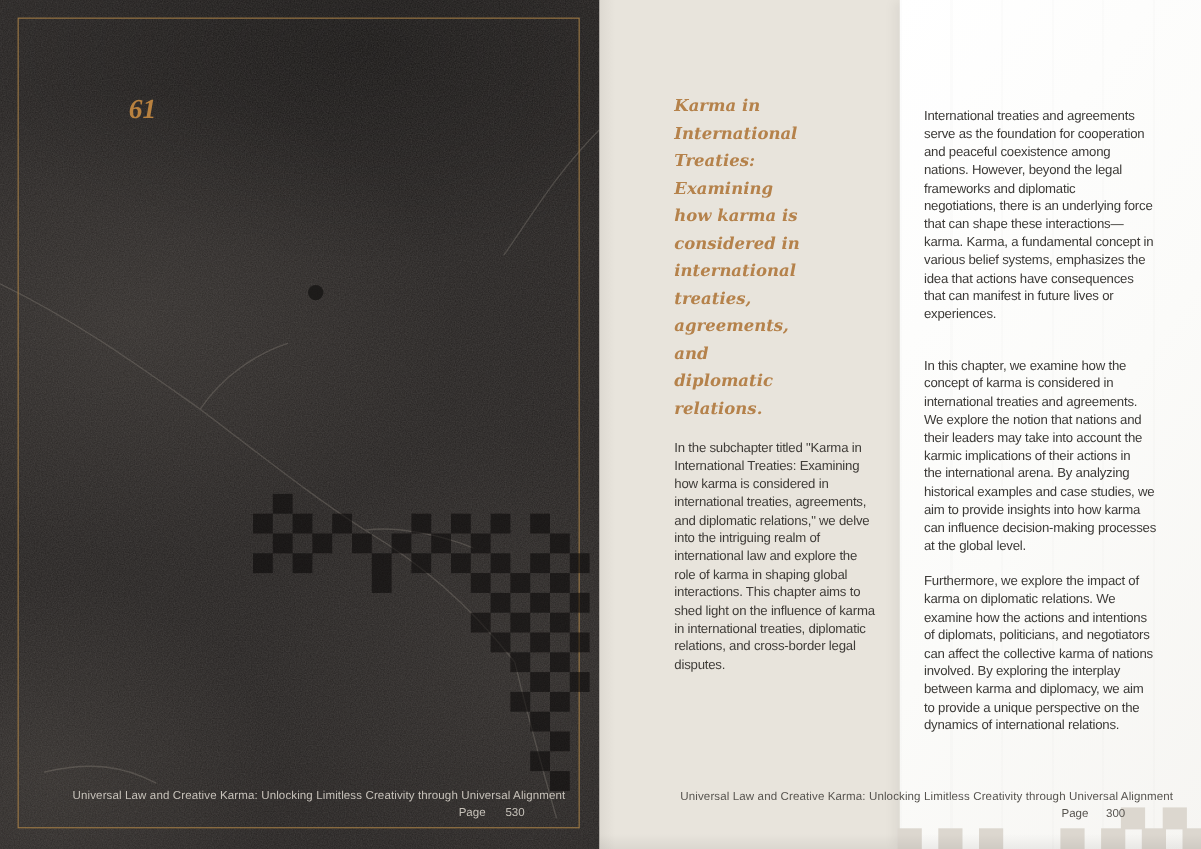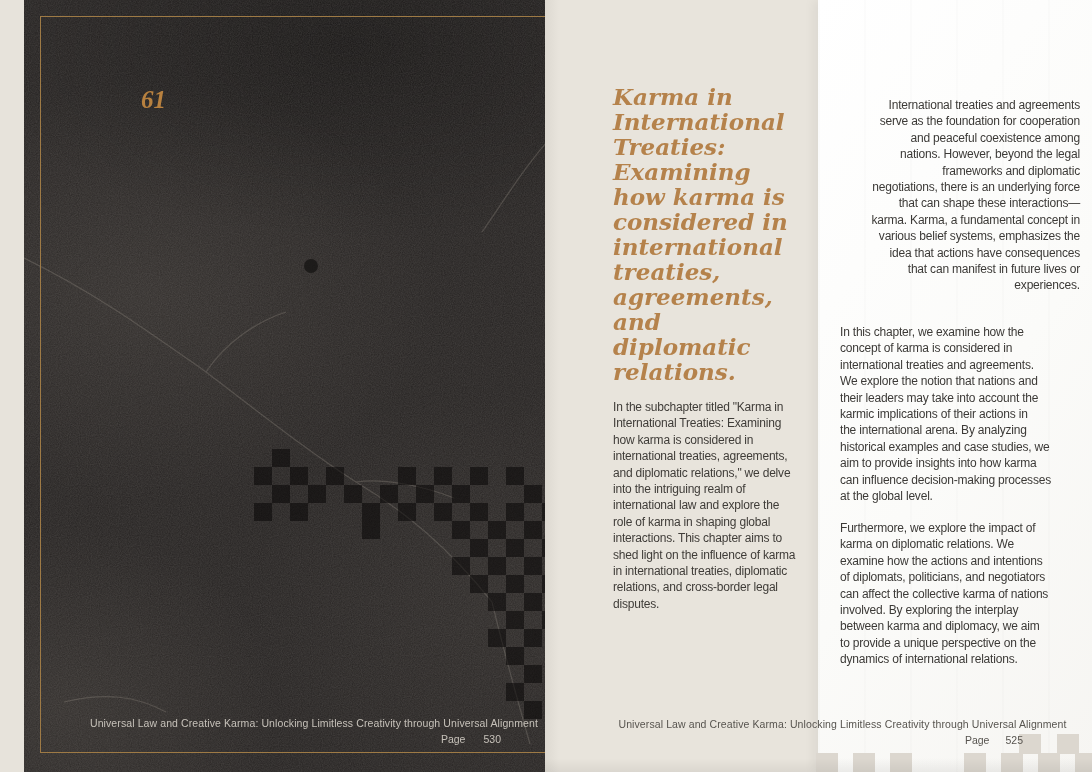--- a/index.html
+++ b/index.html
@@ -10,21 +10,20 @@
   }
   
   .left-page{
     position:absolute;left:0;top:0;width:545px;height:772px;overflow:hidden;
     background:
       radial-gradient(420px 300px at 22% 38%, rgba(120,112,104,0.16), rgba(0,0,0,0) 70%),
       radial-gradient(300px 260px at 8% 92%, rgba(130,122,112,0.14), rgba(0,0,0,0) 70%),
       radial-gradient(360px 300px at 88% 78%, rgba(115,108,100,0.10), rgba(0,0,0,0) 70%),
       radial-gradient(500px 260px at 60% 6%, rgba(0,0,0,0.35), rgba(0,0,0,0) 75%),
       #262322;
-    margin-left: 24px;
   }
   .grain-svg{position:absolute;left:0;top:0;width:545px;height:772px;display:block;}
   .gold-border{
     position:absolute;left:16px;top:16px;width:509px;height:735px;
     border:1px solid #9e7a45;pointer-events:none;
   }
   .chapter-number{
     position:absolute;left:117px;top:86px;
     font-family:"Liberation Serif","DejaVu Serif",serif;
     font-style:italic;font-weight:bold;font-size:25px;color:#b8813f;
@@ -59,34 +58,34 @@
     position:absolute;left:273px;top:0;width:274px;height:772px;
     background:
       repeating-linear-gradient(90deg, rgba(0,0,0,0.012) 0 2px, rgba(255,255,255,0) 2px 46px),
       linear-gradient(125deg,#ffffff 0%, #fbfbf9 55%, #f6f5f2 100%);
     box-shadow:-5px 0 10px rgba(0,0,0,0.05);
   }
   .subchapter-heading{
     position:absolute;left:68px;top:84px;width:190px;margin:0;
     font-family:"DejaVu Serif","Liberation Serif",serif;
     font-style:italic;font-weight:bold;
-    font-size:23px;line-height:25px;color:#b5824b;
+    font-size:15px;line-height:25px;color:#b5824b;
     white-space:pre-line;
   }
   .intro-text{
     position:absolute;left:68px;top:399px;width:210px;margin:0;
     font-size:12px;line-height:16.4px;color:#3f3c38;
     letter-spacing:-0.2px;white-space:pre-line;
   }
   .card-paragraph{
     position:absolute;left:295px;width:240px;margin:0;
     font-size:12px;line-height:16.4px;color:#3c3a37;
     letter-spacing:-0.2px;white-space:pre-line;
   }
-  .card-paragraph.p1{top:97px;text-align:right;}
+  .card-paragraph.p1{top:97px;}
   .card-paragraph.p2{top:324px;}
   .card-paragraph.p3{top:520px;}
   .checker-cell-beige{position:absolute;width:22px;height:20px;background:#dcd7cf;}
   .footer-light-title{
     position:absolute;left:50px;top:718px;width:495px;text-align:center;
     font-size:10.5px;color:#57544f;letter-spacing:0.1px;z-index:3;
   }
   .footer-light-page{
     position:absolute;left:0;top:734px;width:478px;
     display:flex;justify-content:flex-end;gap:16px;
@@ -249,17 +248,17 @@
 of diplomats, politicians, and negotiators
 can affect the collective karma of nations
 involved. By exploring the interplay
 between karma and diplomacy, we aim
 to provide a unique perspective on the
 dynamics of international relations.</p>
 
     <div class="footer-light-title">Universal Law and Creative Karma: Unlocking Limitless Creativity through Universal Alignment</div>
     <div class="footer-light-page">
       <span>Page</span>
-      <span>525</span>
+      <span>300</span>
     </div>
   </section>
 
 </div>
 
 </body></html>

